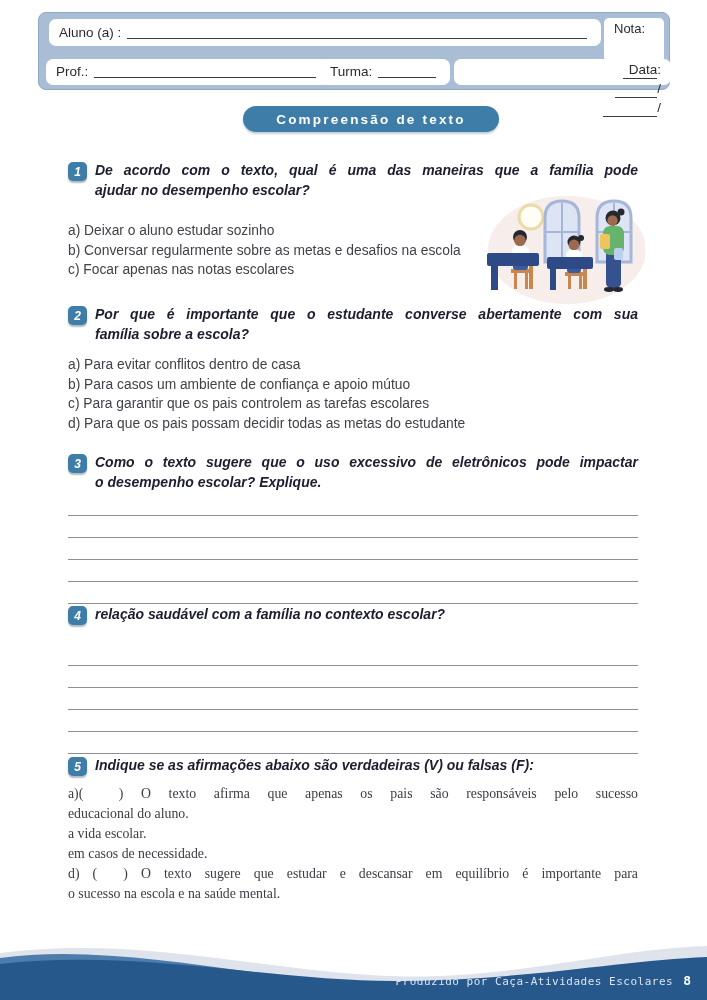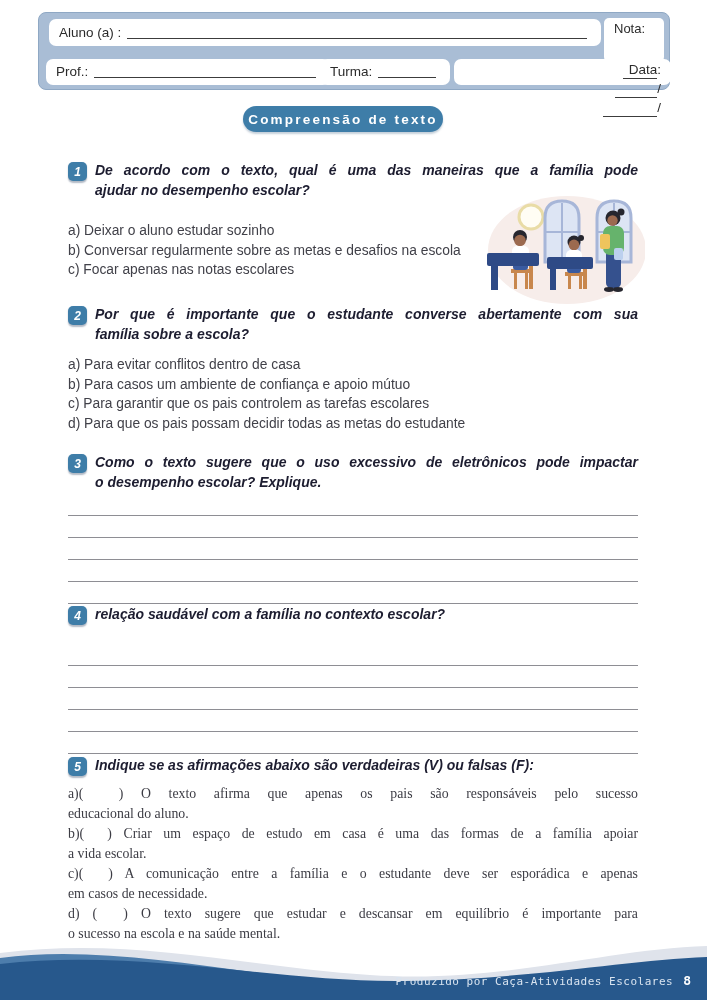--- a/index.html
+++ b/index.html
@@ -21,21 +21,21 @@
   .write-line{flex:1;border-bottom:1.4px solid #3c3c3c;height:14px;margin:0 4px 2px 6px;}
   .seg{display:inline-block;border-bottom:1.4px solid #3c3c3c;height:14px;margin:0 4px 2px 6px;}
   .f-student{left:10px;top:6px;width:552px;height:27px;}
   .f-grade{left:565px;top:5px;width:60px;height:44px;border-radius:5px;
     display:block;padding:3px 0 0 10px;font-size:13px;}
   .f-teacher{left:7px;top:46px;width:284px;height:26px;}
   .f-class{left:281px;top:46px;width:130px;height:26px;}
   .f-date{left:415px;top:46px;width:217px;height:26px;flex-direction:column;}
 
   
-  .title-pill{position:absolute;left:243px;top:106px;width:200px;height:26px;border-radius:13px;
+  .title-pill{position:absolute;left:243px;top:106px;width:256px;height:26px;border-radius:13px;
     background:var(--accent);color:#fff;font-weight:bold;font-size:13.5px;letter-spacing:2.2px;
     display:flex;align-items:center;justify-content:center;box-shadow:0 2px 2px rgba(90,120,150,.35);}
 
   
   .question{position:absolute;left:68px;width:570px;}
   .badge{position:absolute;left:0;top:2px;width:19px;height:19px;border-radius:5px;
     background:var(--accent);color:#fff;font-size:12px;font-weight:bold;font-style:italic;
     display:flex;align-items:center;justify-content:center;box-shadow:0 1.5px 1.5px rgba(60,80,110,.4);}
   .q-text{margin:0;padding-left:27px;color:var(--text-dark);font-weight:bold;font-style:italic;
     font-size:14px;line-height:20px;}
@@ -205,23 +205,21 @@
 
   <section class="question" style="top:755px">
     <span class="badge">5</span>
     <div class="q-text">
       <div>Indique se as afirmações abaixo são verdadeiras (V) ou falsas (F):</div>
     </div>
   </section>
   <div class="statements" style="top:784px">
     <p class="st-just">a)(&nbsp;&nbsp;) O texto afirma que apenas os pais são responsáveis pelo sucesso</p>
     <p>educacional do aluno.</p>
-    <p class="st-just">b)(&nbsp;&nbsp;) Criar um espaço de estudo em casa é uma das formas de a família apoiar</p>
     <p>a vida escolar.</p>
-    <p class="st-just">c)(&nbsp;&nbsp;) A comunicação entre a família e o estudante deve ser esporádica e apenas</p>
     <p>em casos de necessidade.</p>
     <p class="st-just">d) (&nbsp;&nbsp;) O texto sugere que estudar e descansar em equilíbrio é importante para</p>
     <p>o sucesso na escola e na saúde mental.</p>
   </div>
 
   <svg class="footer-wave" viewBox="0 0 707 70" preserveAspectRatio="none">
     <path d="M0,23 C130,6 240,36 370,45 C500,54 605,19 707,16 L707,70 L0,70 Z" fill="var(--footer-gray)"></path>
     <path d="M0,28 C100,14 220,40 330,52 L330,70 L0,70 Z" fill="var(--footer-mid)"></path>
     <path d="M0,34 C140,18 280,53 405,51 C535,49 625,30 707,27 L707,70 L0,70 Z" fill="var(--footer-dark)"></path>
   </svg>

